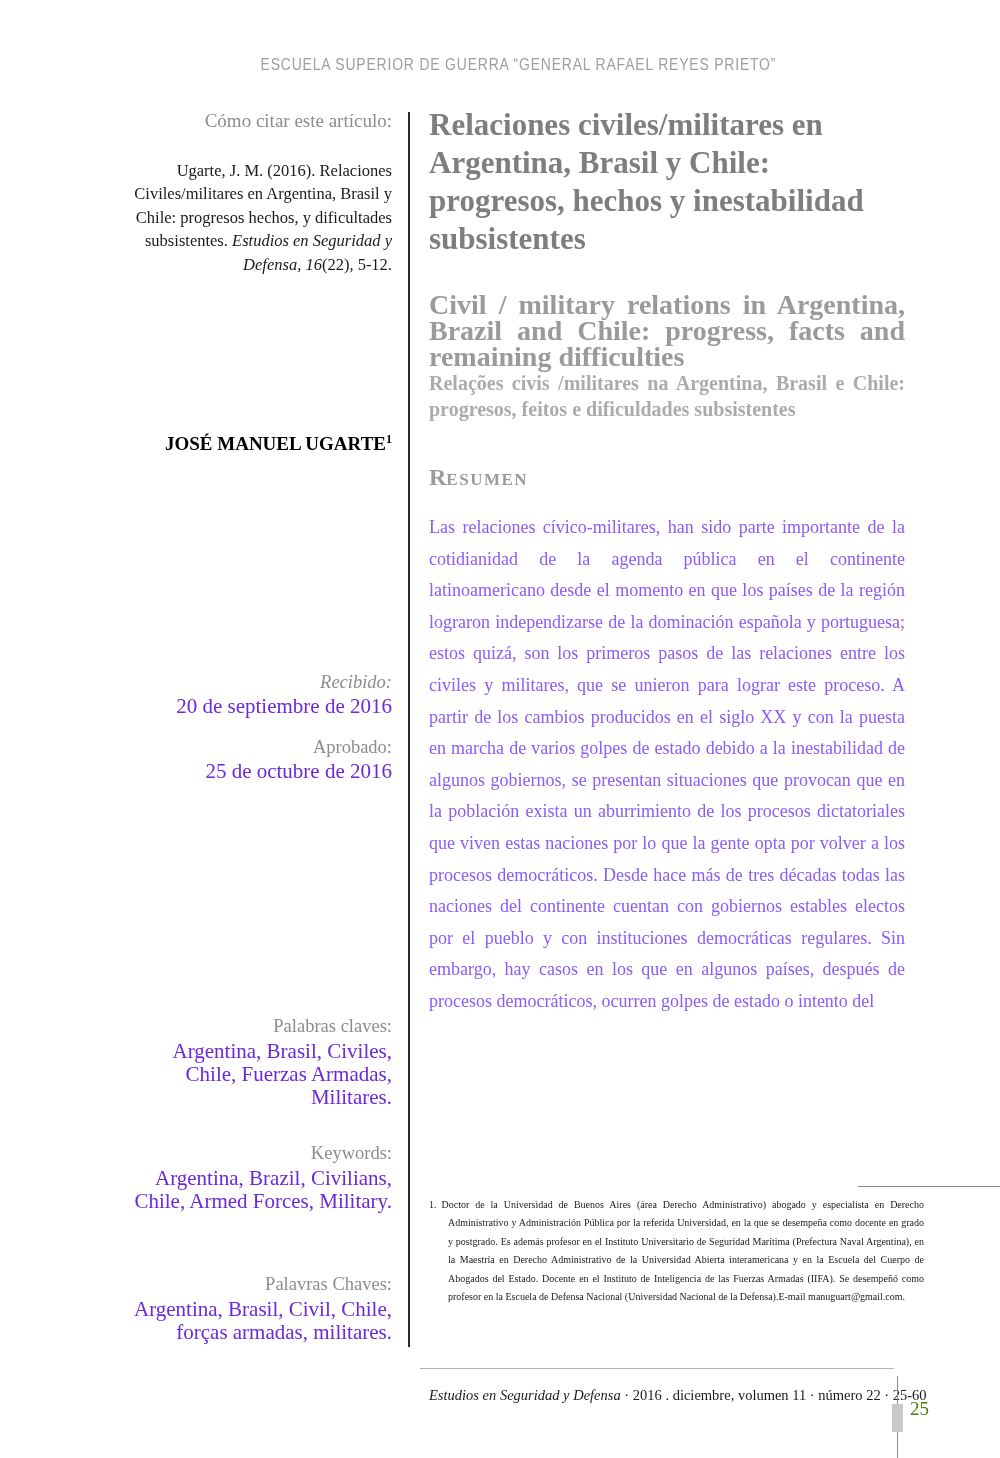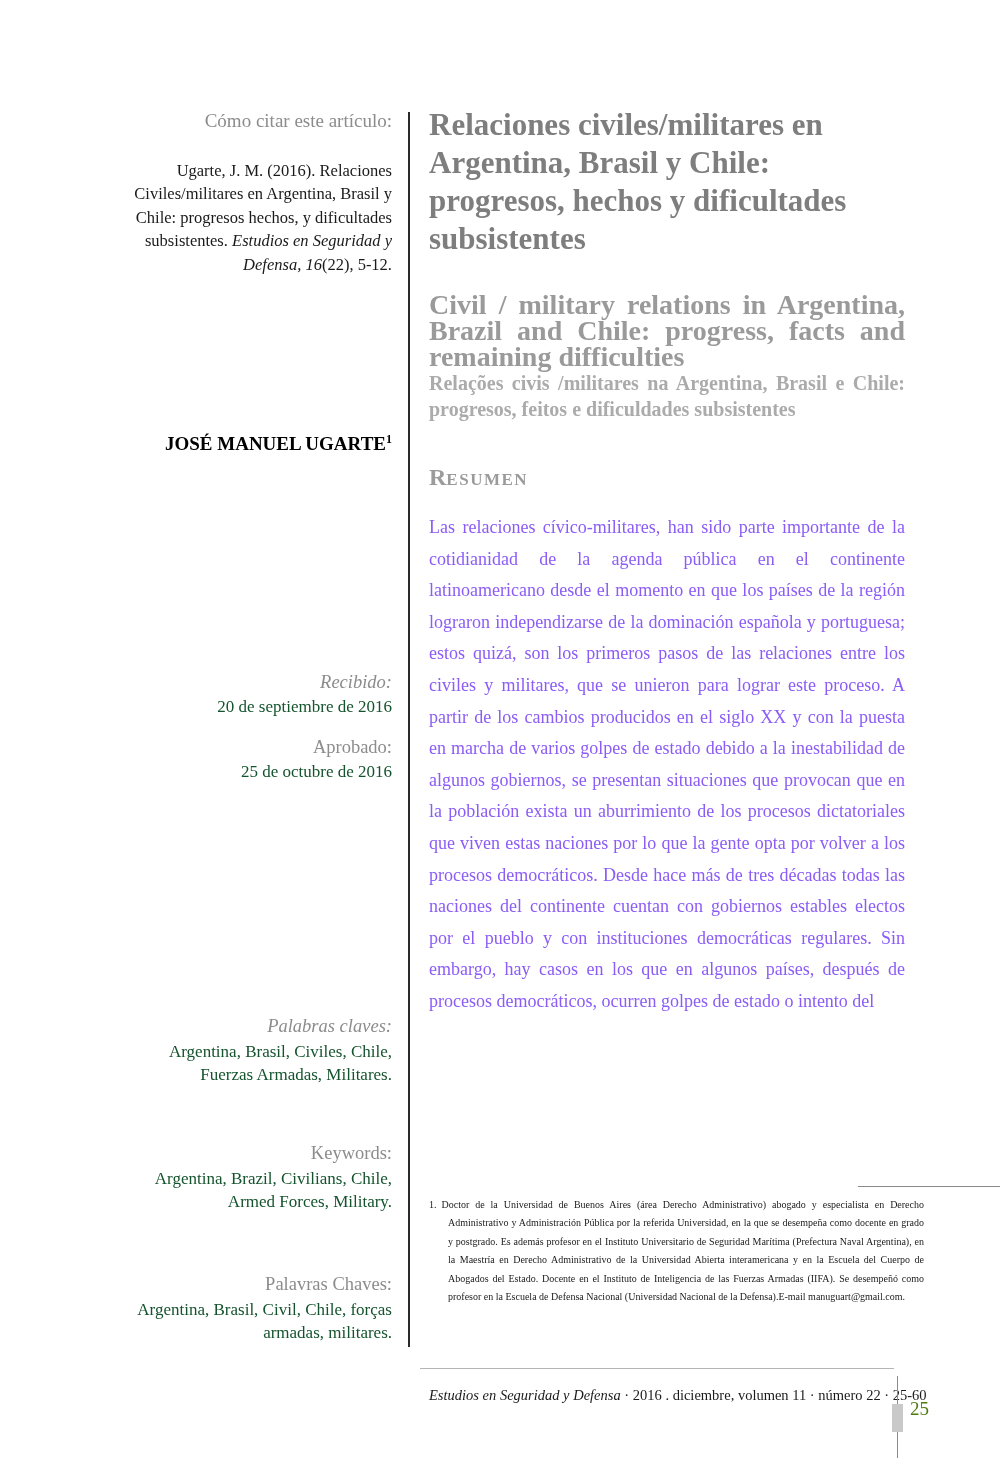--- a/index.html
+++ b/index.html
@@ -25,30 +25,30 @@
   }
   
   .v-divider{
     position:absolute;left:408px;top:112px;
     width:2px;height:1235px;background:#2a2a2a;
   }
   
   .sidebar{position:absolute;left:118px;width:284px;top:0;text-align:right;}
   .side-block{position:absolute;right:10px;width:274px;}
   .side-label{color:#8c8c8c;font-size:18.5px;}
-  .side-value{color:#14532d;font-size:17px;line-height:23px;}
+  .side-value{color:#6d28d9;font-size:21px;line-height:23px;}
   .cite-label{top:110px;font-size:19px;}
   .citation{top:142px;font-size:16.5px;line-height:23.5px;color:#1a1a1a;}
   .author{top:428px;font-weight:bold;font-size:19px;line-height:23px;color:#000;}
   .author sup{font-size:12px;}
   .received-label{top:672px;font-style:italic;}
   .received-date{top:695px;}
   .approved-label{top:737px;}
   .approved-date{top:760px;}
-  .kw-es-label{top:1016px;font-style:italic;}
+  .kw-es-label{top:1016px;}
   .kw-es{top:1040px;}
   .kw-en-label{top:1143px;}
   .kw-en{top:1167px;}
   .kw-pt-label{top:1274px;}
   .kw-pt{top:1298px;}
   
   .main-col{position:absolute;left:429px;width:476px;top:0;}
   .main-block{position:absolute;left:0;width:476px;}
   .title-es{
     top:106px;width:460px;
@@ -104,20 +104,23 @@
   .page-number{
     position:absolute;left:910px;top:1398px;
     font-size:19px;color:#4d7c0f;
   }
 </style>
 </head>
 <body>
 
 <div class="page">
 
+  <div class="header-wrap">
+    <span class="header-text">ESCUELA SUPERIOR DE GUERRA “GENERAL RAFAEL REYES PRIETO”</span>
+  </div>
 
   <div class="v-divider"></div>
 
   <aside class="sidebar">
     <div class="side-block side-label cite-label">Cómo citar este artículo:</div>
 
     <p class="side-block citation"><span>Ugarte, J. M. (2016). Relaciones Civiles/militares en Argentina, Brasil y Chile: progresos hechos, y dificultades subsistentes. </span><i>Estudios en Seguridad y Defensa, 16</i><span>(22), 5-12.</span></p>
 
     <div class="side-block author"><span>JOSÉ MANUEL UGARTE</span><sup>1</sup></div>
 
@@ -131,21 +134,21 @@
     <div class="side-block side-value kw-es">Argentina, Brasil, Civiles, Chile, Fuerzas Armadas, Militares.</div>
 
     <div class="side-block side-label kw-en-label">Keywords:</div>
     <div class="side-block side-value kw-en">Argentina, Brazil, Civilians, Chile, Armed Forces, Military.</div>
 
     <div class="side-block side-label kw-pt-label">Palavras Chaves:</div>
     <div class="side-block side-value kw-pt">Argentina, Brasil, Civil, Chile, forças armadas, militares.</div>
   </aside>
 
   <main class="main-col">
-    <h1 class="main-block title-es">Relaciones civiles/militares en Argentina, Brasil y Chile: progresos, hechos y dificultades subsistentes</h1>
+    <h1 class="main-block title-es">Relaciones civiles/militares en Argentina, Brasil y Chile: progresos, hechos y inestabilidad subsistentes</h1>
     <h2 class="main-block title-en">Civil / military relations in Argentina, Brazil and Chile: progress, facts and remaining difficulties</h2>
     <h2 class="main-block title-pt">Relações civis /militares na Argentina, Brasil e Chile: progresos, feitos e dificuldades subsistentes</h2>
 
     <div class="main-block abstract-heading"><span class="initial">R</span><span class="rest">ESUMEN</span></div>
 
     <p class="main-block abstract-body">Las relaciones cívico-militares, han sido parte importante de la cotidianidad de la agenda pública en el continente latinoamericano desde el momento en que los países de la región lograron independizarse de la dominación española y portuguesa; estos quizá, son los primeros pasos de las relaciones entre los civiles y militares, que se unieron para lograr este proceso. A partir de los cambios producidos en el siglo XX y con la puesta en marcha de varios golpes de estado debido a la inestabilidad de algunos gobiernos, se presentan situaciones que provocan que en la población exista un aburrimiento de los procesos dictatoriales que viven estas naciones por lo que la gente opta por volver a los procesos democráticos. Desde hace más de tres décadas todas las naciones del continente cuentan con gobiernos estables electos por el pueblo y con instituciones democráticas regulares. Sin embargo, hay casos en los que en algunos países, después de procesos democráticos, ocurren golpes de estado o intento del</p>
 
     <div class="footnote-rule"></div>
     <p class="main-block footnote"><span class="fn-num">1.</span><span>Doctor de la Universidad de Buenos Aires (área Derecho Administrativo) abogado y especialista en Derecho Administrativo y Administración Pública por la referida Universidad, en la que se desempeña como docente en grado y postgrado. Es además profesor en el Instituto Universitario de Seguridad Marítima (Prefectura Naval Argentina), en la Maestría en Derecho Administrativo de la Universidad Abierta interamericana y en la Escuela del Cuerpo de Abogados del Estado. Docente en el Instituto de Inteligencia de las Fuerzas Armadas (IIFA). Se desempeñó como profesor en la Escuela de Defensa Nacional (Universidad Nacional de la Defensa).E-mail manuguart@gmail.com.</span></p>
   </main>

